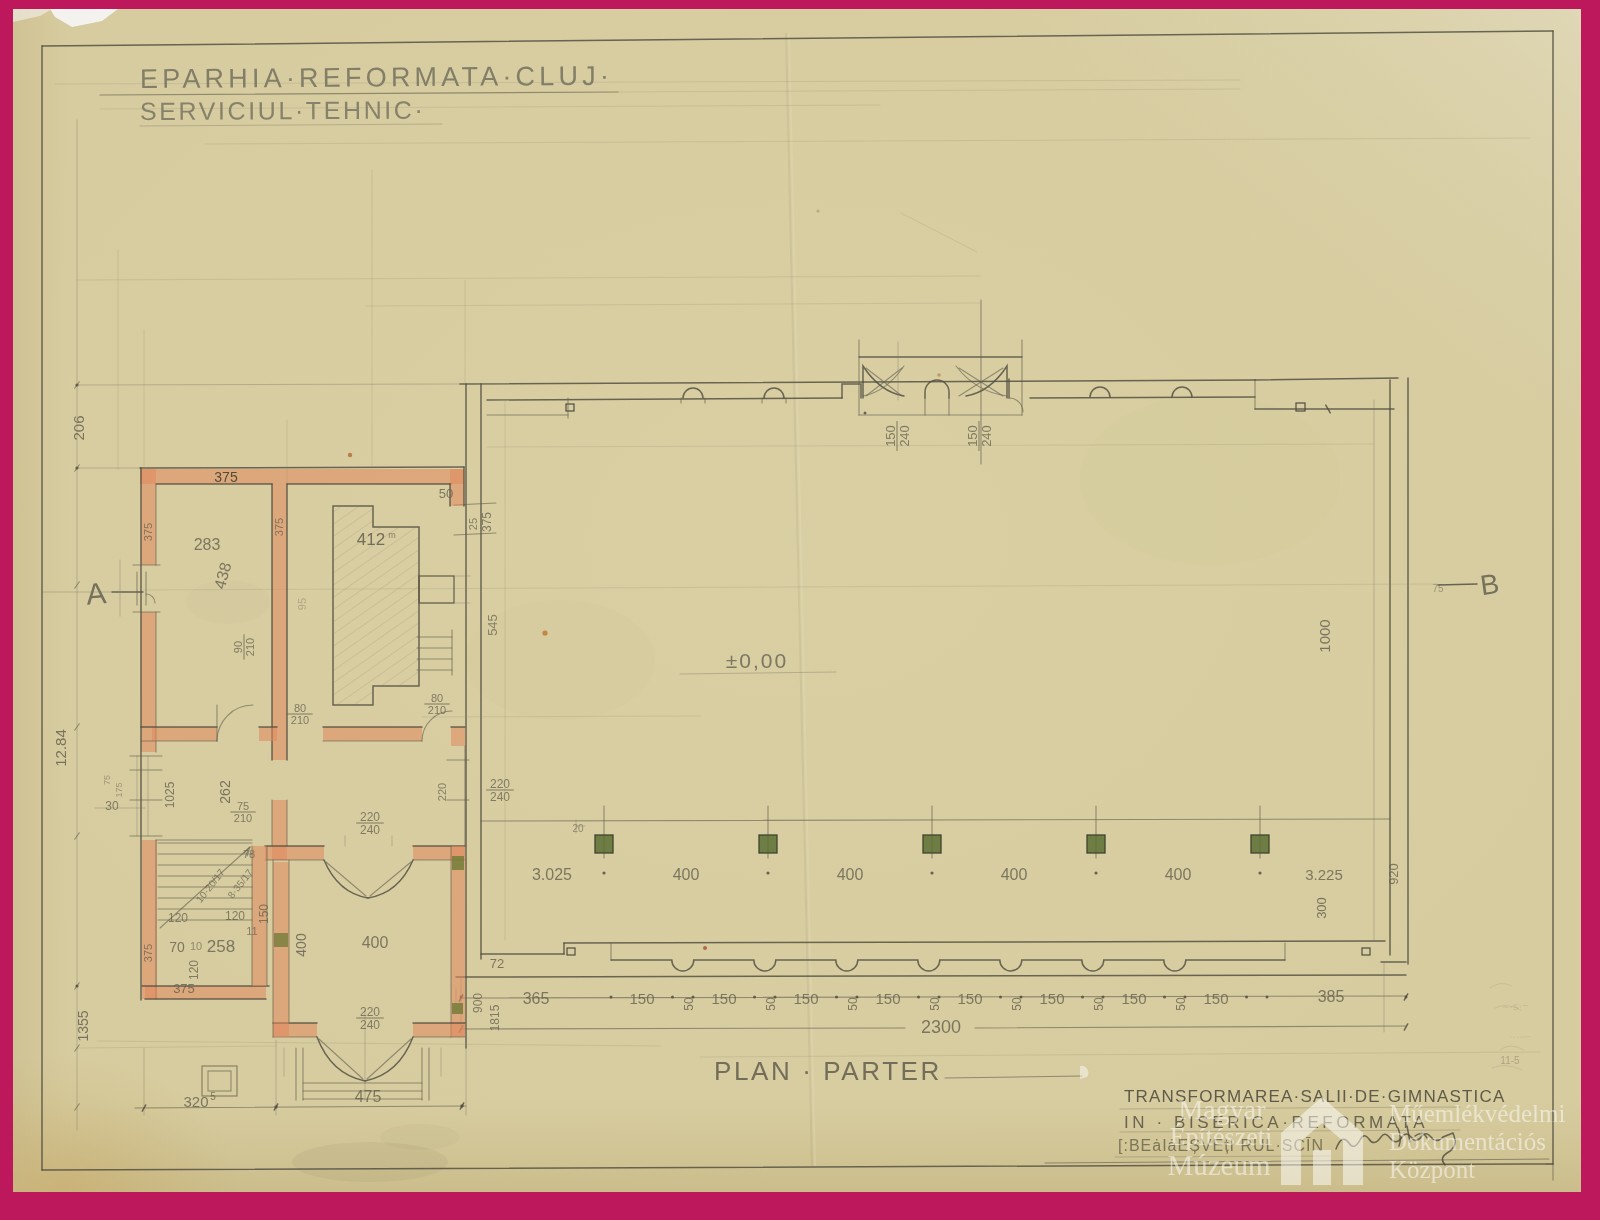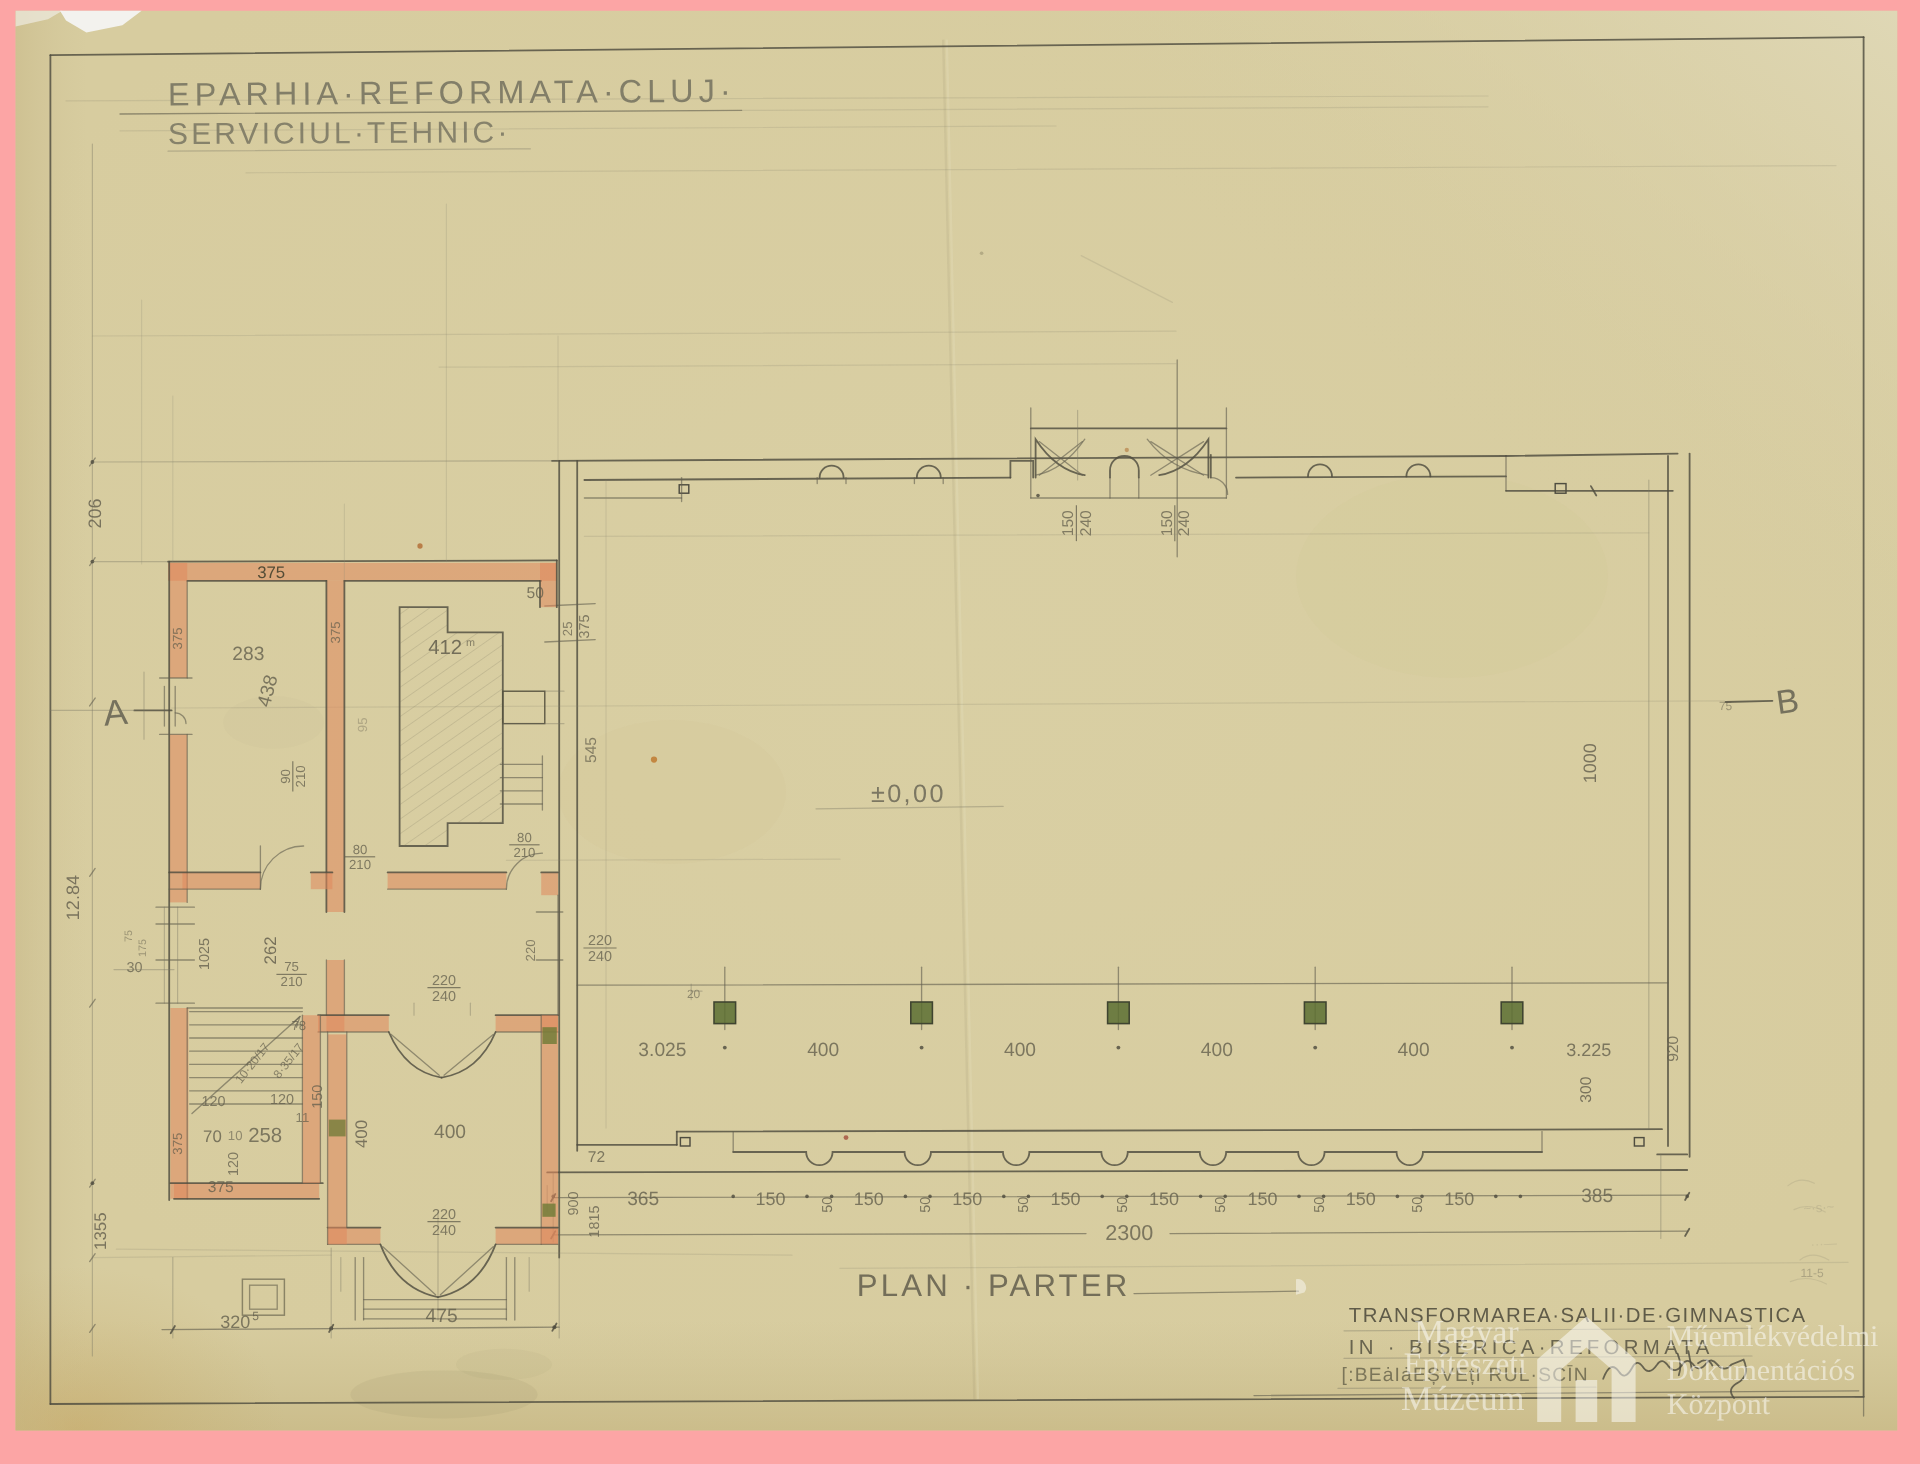--- a/index.html
+++ b/index.html
@@ -1,14 +1,14 @@
 <!DOCTYPE html>
 <html><head><meta charset="utf-8"><style>
 html,body{margin:0;padding:0;background:#f3f2ee;}
-.page{position:relative;width:1600px;height:1220px;overflow:hidden;background:#fca5a5;}
+.page{position:relative;width:1600px;height:1220px;overflow:hidden;background:#be185d;}
 svg{position:absolute;left:0;top:0;}
 .p1{stroke:#4f4d40;stroke-width:1.5;fill:none;stroke-opacity:0.82;stroke-linecap:round;}
 .p2{stroke:#625f4f;stroke-width:1.1;fill:none;stroke-opacity:0.62;stroke-linecap:round;}
 .p3{stroke:#7a7663;stroke-width:1;fill:none;stroke-opacity:0.38;stroke-linecap:round;}
 .p4{stroke:#8d8972;stroke-width:1;fill:none;stroke-opacity:0.22;stroke-linecap:round;}
 </style></head><body>
 <div class="page">
 <svg width="1600" height="1220" viewBox="0 0 1600 1220">
 <defs>
 <linearGradient id="gTR" x1="0" y1="1" x2="1" y2="0">

